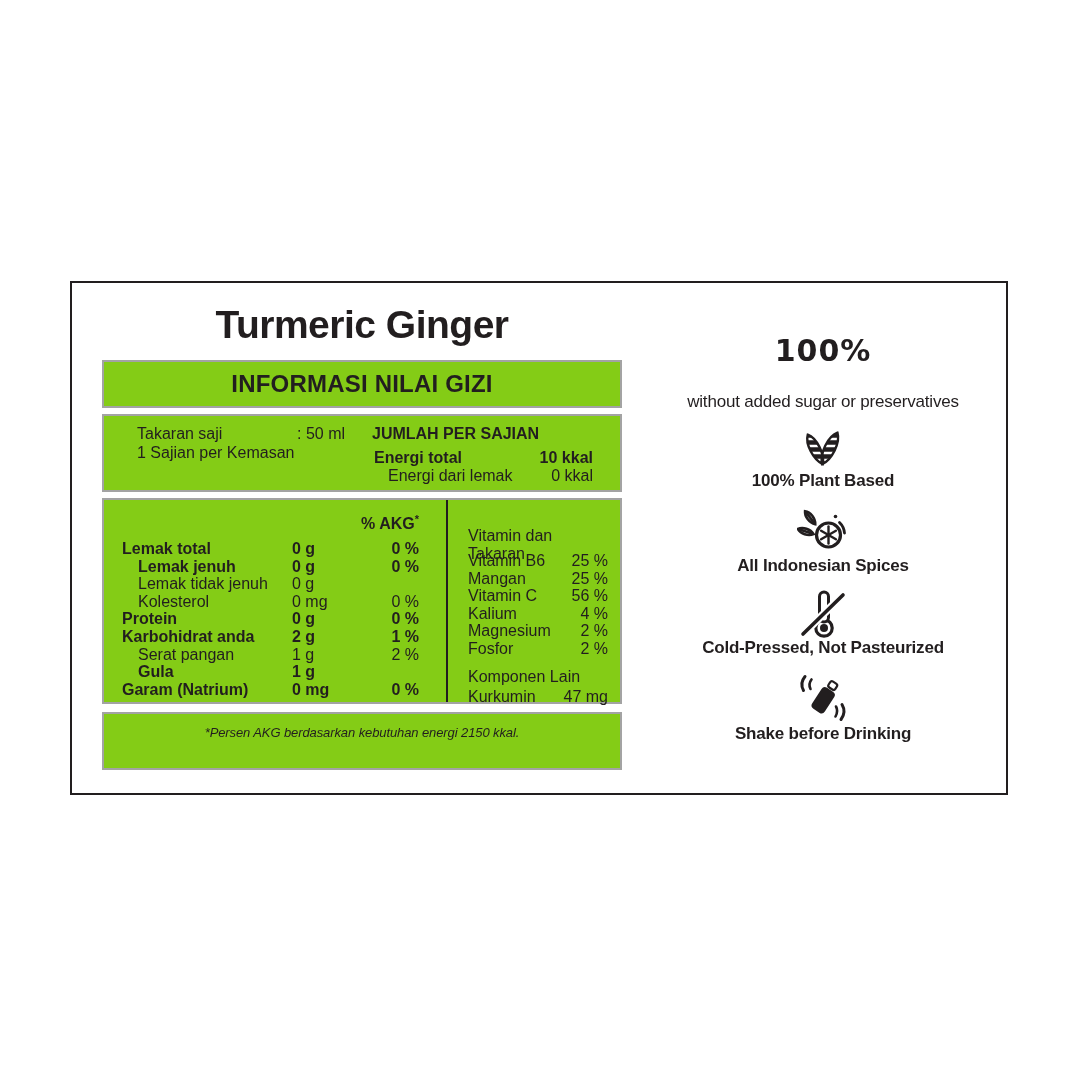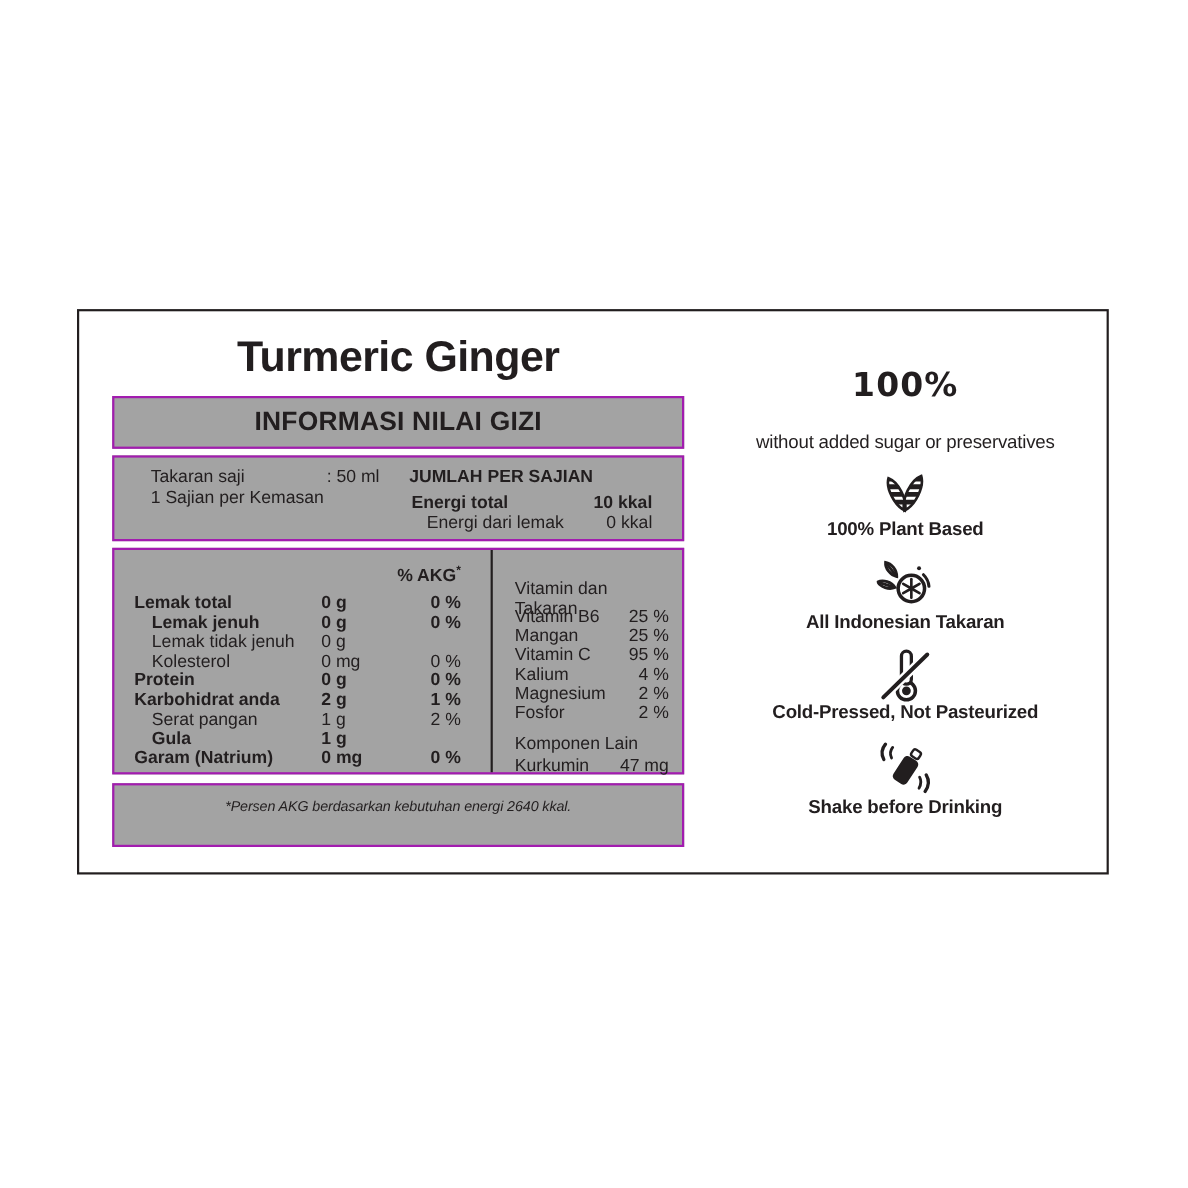--- a/index.html
+++ b/index.html
@@ -9,21 +9,21 @@
   .card {
     position:absolute; left:70px; top:281px; width:938px; height:514px;
     border:2px solid #221e1f; background:#fff;
   }
 
   
   .title {
     position:absolute; left:30px; top:20px; width:520px;
     text-align:center; font-size:39px; font-weight:bold; letter-spacing:-0.5px;
   }
-  .lblbox { position:absolute; left:30px; width:520px; border:2px solid #a21caf; background:#a3a3a3; }
+  .lblbox { position:absolute; left:30px; width:520px; border:2px solid #a3a3a3; background:#84cc16; }
   .hdr-box { top:77px; height:48px; display:flex; align-items:center; justify-content:center; }
   .hdr-box .hdr-text { font-size:24px; font-weight:bold; letter-spacing:0.2px; }
 
   .srv-box { top:131px; height:78px; font-size:16px; }
   .srv-box span { position:absolute; line-height:18px; white-space:nowrap; }
   .b { font-weight:bold; }
 
   .main-box { top:215px; height:206px; display:flex; }
   .ncol { width:344px; border-right:2px solid #221e1f; padding:13px 27px 0 18px; }
   .akg-h { text-align:right; font-weight:bold; font-size:16px; height:18px; margin-bottom:9px; }
@@ -138,21 +138,21 @@
         <div class="vrow">
             <span>Vitamin B6</span>
             <span>25 %</span>
           </div>
         <div class="vrow">
             <span>Mangan</span>
             <span>25 %</span>
           </div>
         <div class="vrow">
             <span>Vitamin C</span>
-            <span>95 %</span>
+            <span>56 %</span>
           </div>
         <div class="vrow">
             <span>Kalium</span>
             <span>4 %</span>
           </div>
         <div class="vrow">
             <span>Magnesium</span>
             <span>2 %</span>
           </div>
         <div class="vrow">
@@ -162,21 +162,21 @@
       </div>
       <div class="ktitle">Komponen Lain</div>
       <div class="krow">
           <span>Kurkumin</span>
           <span>47 mg</span>
         </div>
     </div>
   </div>
 
   <div class="lblbox ftn-box">
-    <div>*Persen AKG berdasarkan kebutuhan energi 2640 kkal.</div>
+    <div>*Persen AKG berdasarkan kebutuhan energi 2150 kkal.</div>
   </div>
 
   <div class="highlights">
     <div class="pct">100%</div>
     <div class="subline">without added sugar or preservatives</div>
 
     <div class="hicon icon-leaves">
       <svg width="46" height="40" viewBox="0 0 46 40">
         <g fill="#221e1f">
           <path transform="translate(15,21) rotate(-27)" d="M0 -16 C6.5 -9 6.5 9 0 17 C-6.5 9 -6.5 -9 0 -16 Z"></path>
@@ -212,21 +212,21 @@
             <line x1="31.5" y1="28" x2="24.1" y2="23.7"></line>
             <line x1="31.5" y1="28" x2="31.5" y2="19.5"></line>
             <line x1="31.5" y1="28" x2="38.9" y2="23.7"></line>
             <line x1="31.5" y1="28" x2="38.9" y2="32.3"></line>
           </g>
           <path d="M42.5 15.5 A 16.5 16.5 0 0 1 47.5 26" stroke-width="2.8"></path>
           <circle cx="38.5" cy="9.5" r="1.8" fill="#221e1f" stroke="none"></circle>
         </g>
       </svg>
     </div>
-    <div class="cap cap2">All Indonesian Takaran</div>
+    <div class="cap cap2">All Indonesian Spices</div>
 
     <div class="hicon icon-thermo">
       <svg width="48" height="52" viewBox="0 0 48 52">
         <circle cx="25" cy="40" r="8.2" fill="none" stroke="#221e1f" stroke-width="3.2"></circle>
         <rect x="20.5" y="4" width="9" height="30" rx="4.5" fill="#ffffff" stroke="#221e1f" stroke-width="3"></rect>
         <circle cx="25" cy="40" r="4" fill="#221e1f"></circle>
         <line x1="4" y1="46" x2="44" y2="7" stroke="#ffffff" stroke-width="8"></line>
         <line x1="4" y1="46" x2="44" y2="7" stroke="#221e1f" stroke-width="3.6" stroke-linecap="round"></line>
       </svg>
     </div>

